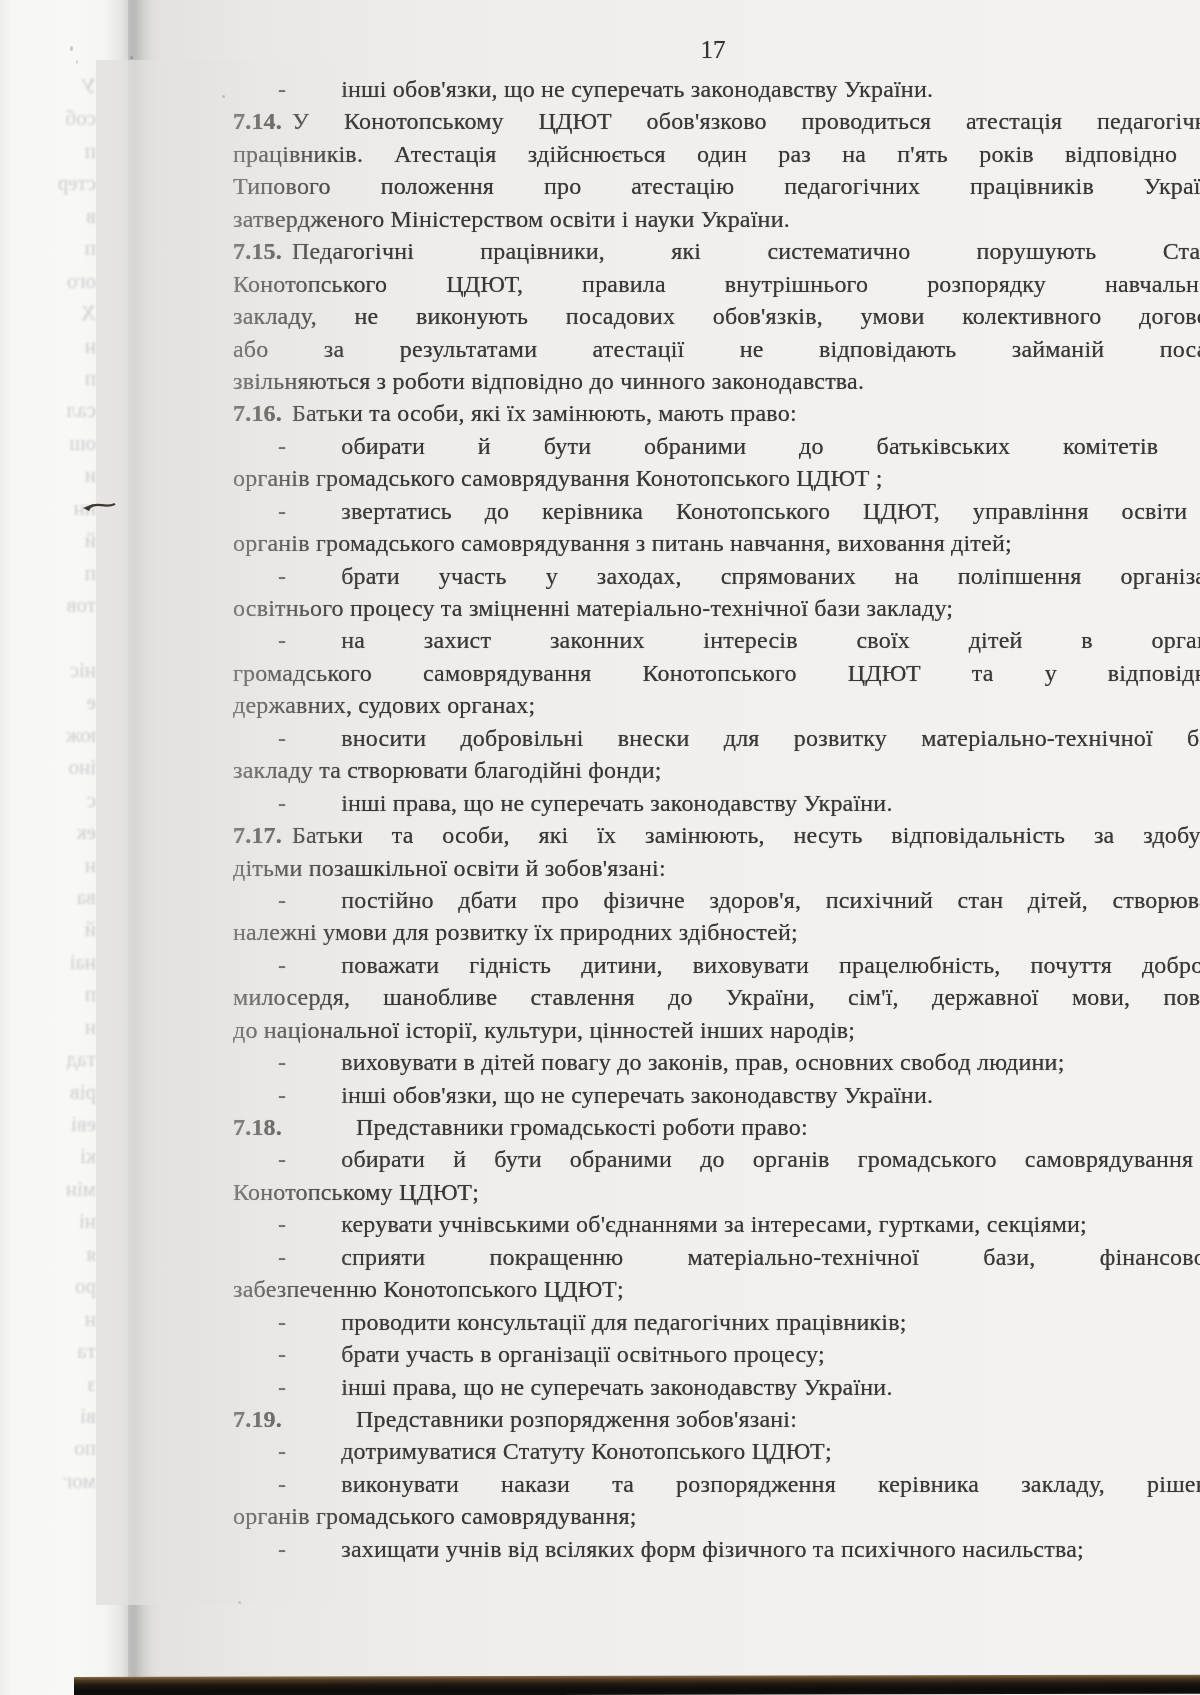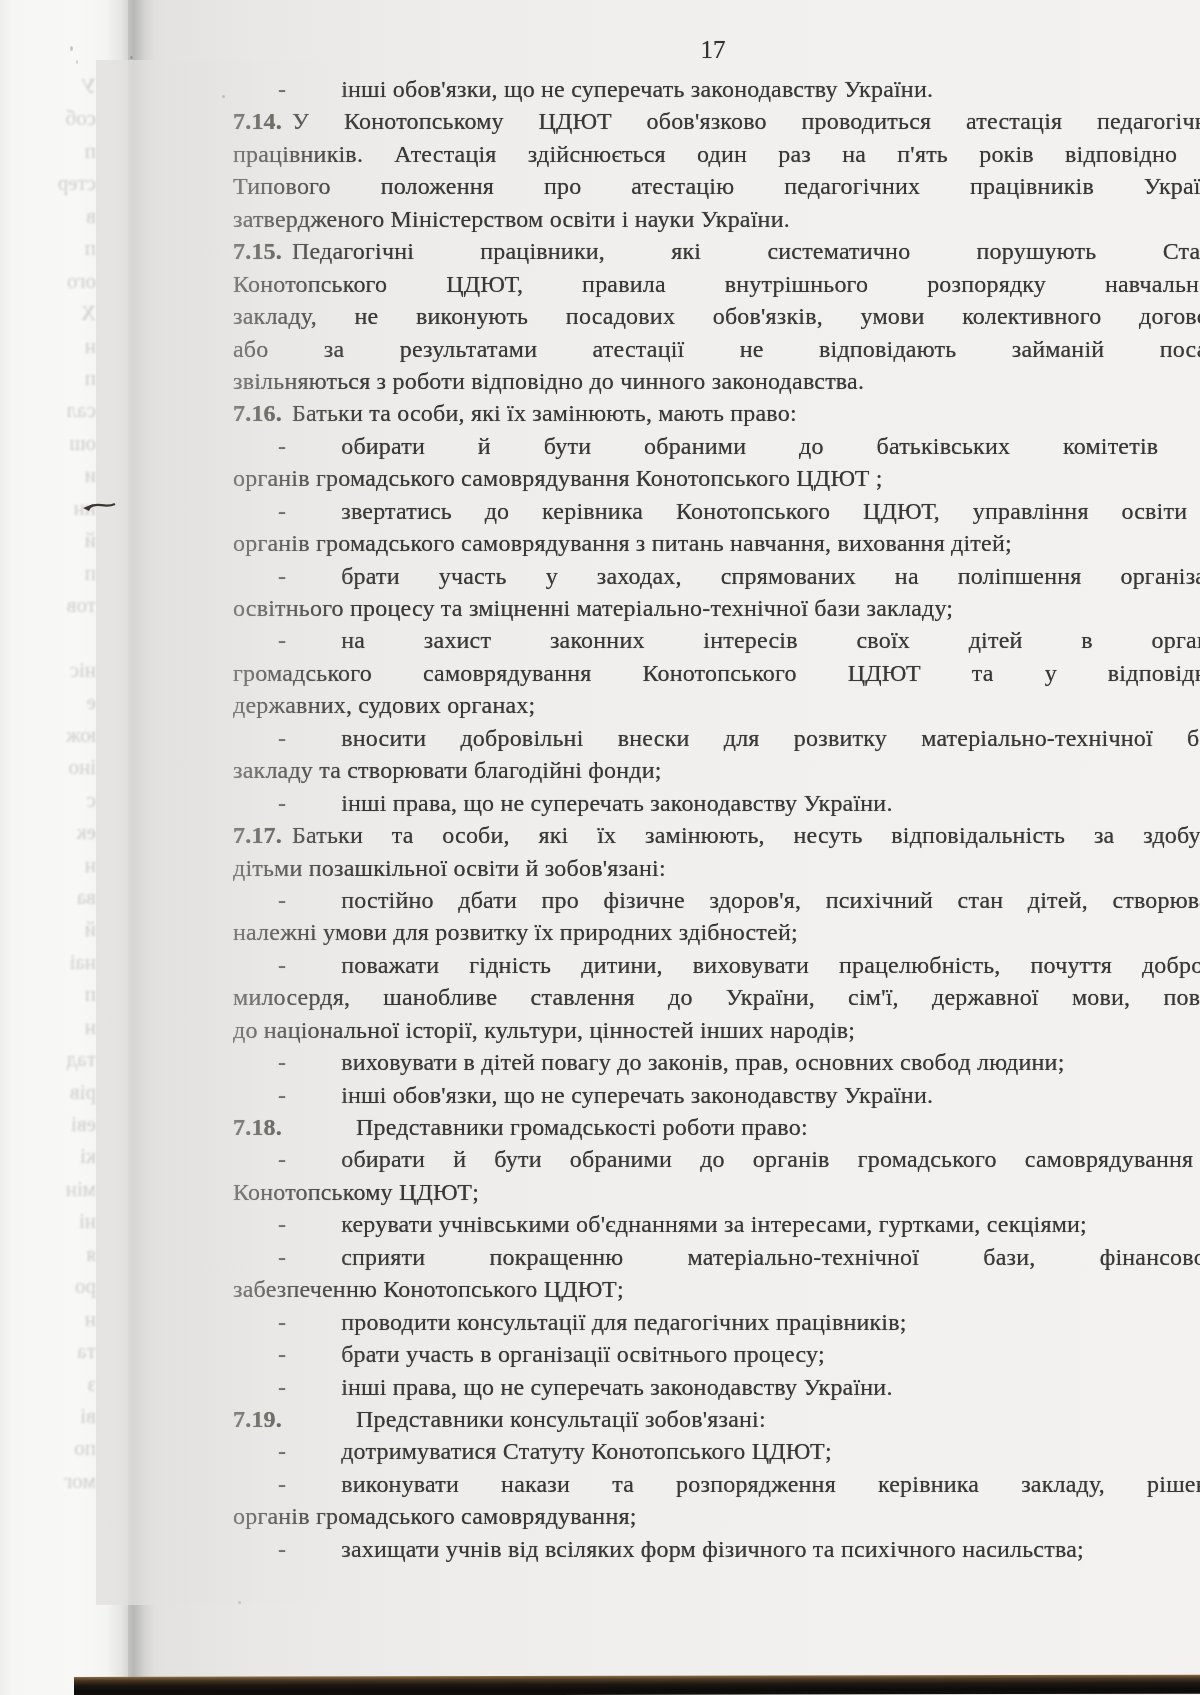--- a/index.html
+++ b/index.html
@@ -151,21 +151,21 @@
         <div class="line first"><span class="dash">-</span><span class="bgap"></span><span>інші обов'язки, що не суперечать законодавству України.</span></div>
         <div class="line"><span class="num">7.18.</span><span class="gap-l"></span><span>Представники громадськості роботи право:</span></div>
         <div class="line j first"><span class="dash">-</span><span class="bgap"></span><span>обирати й бути обраними до органів громадського самоврядування в</span></div>
         <div class="line"><span>Конотопському ЦДЮТ;</span></div>
         <div class="line first"><span class="dash">-</span><span class="bgap"></span><span>керувати учнівськими об'єднаннями за інтересами, гуртками, секціями;</span></div>
         <div class="line j first"><span class="dash">-</span><span class="bgap"></span><span>сприяти покращенню матеріально-технічної бази, фінансовому</span></div>
         <div class="line"><span>забезпеченню Конотопського ЦДЮТ;</span></div>
         <div class="line first"><span class="dash">-</span><span class="bgap"></span><span>проводити консультації для педагогічних працівників;</span></div>
         <div class="line first"><span class="dash">-</span><span class="bgap"></span><span>брати участь в організації освітнього процесу;</span></div>
         <div class="line first"><span class="dash">-</span><span class="bgap"></span><span>інші права, що не суперечать законодавству України.</span></div>
-        <div class="line"><span class="num">7.19.</span><span class="gap-l"></span><span>Представники консультації зобов'язані:</span></div>
+        <div class="line"><span class="num">7.19.</span><span class="gap-l"></span><span>Представники розпорядження зобов'язані:</span></div>
         <div class="line first"><span class="dash">-</span><span class="bgap"></span><span>дотримуватися Статуту Конотопського ЦДЮТ;</span></div>
         <div class="line j first"><span class="dash">-</span><span class="bgap"></span><span>виконувати накази та розпорядження керівника закладу, рішення</span></div>
         <div class="line"><span>органів громадського самоврядування;</span></div>
         <div class="line first"><span class="dash">-</span><span class="bgap"></span><span>захищати учнів від всіляких форм фізичного та психічного насильства;</span></div>
       </div>
   </div>
 
   <div class="gutter"></div>
   <div class="fade"></div>
 

